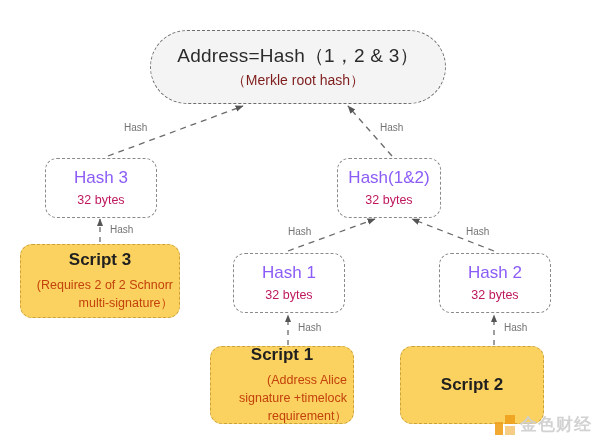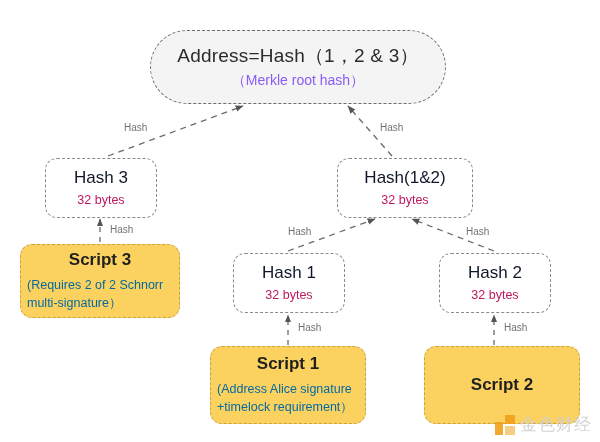--- a/index.html
+++ b/index.html
@@ -24,21 +24,21 @@
     width: 600px;
     height: 442px;
   }
   .node {
     position: absolute;
     box-sizing: border-box;
     display: flex;
     flex-direction: column;
     align-items: center;
     justify-content: center;
-    text-align: left;
+    text-align: right;
   }
   .node.root {
     background: #f4f4f4;
     border: 1.6px dashed #6d6d6d;
     border-radius: 46px;
   }
   .node.hash {
     background: #ffffff;
     border: 1.4px dashed #8a8a8a;
     border-radius: 12px;
@@ -49,44 +49,44 @@
     border-radius: 12px;
   }
   .title-lg {
     font-size: 19px;
     color: #2b2b2b;
     letter-spacing: 0.2px;
     line-height: 1.25;
   }
   .sub-lg {
     font-size: 14px;
-    color: #8b5cf6;
+    color: #7f1d1d;
     margin-top: 4px;
     line-height: 1.25;
   }
   .title-md {
     font-size: 17px;
-    color: #0f172a;
+    color: #8b5cf6;
     line-height: 1.2;
   }
   .sub-md {
     font-size: 12.5px;
     color: #be185d;
     margin-top: 5px;
     line-height: 1.2;
   }
   .title-sc {
     font-size: 17px;
     font-weight: bold;
     color: #1f1f1f;
     line-height: 1.2;
   }
   .sub-sc {
     font-size: 12.5px;
-    color: #0369a1;
+    color: #c2410c;
     line-height: 1.45;
     margin-top: 5px;
     padding: 0 6px;
   }
   .edge-label {
     position: absolute;
     font-size: 10px;
     color: #737373;
     white-space: nowrap;
   }
@@ -107,21 +107,21 @@
   .wm-mark i {
     position: absolute;
     display: block;
     background: #f0a21e;
   }
   .wm-mark i.b1 { left: 0; top: 7px; width: 8px; height: 13px; }
   .wm-mark i.b2 { left: 10px; top: 0px; width: 10px; height: 9px; }
   .wm-mark i.b3 { left: 10px; top: 11px; width: 10px; height: 9px; background: #f5c97a; }
   .wm-text {
     font-size: 17px;
-    font-weight: normal;
+    font-weight: bold;
     color: #cfcfcf;
     letter-spacing: 1px;
   }
 </style>
 </head>
 <body>
 
 <div id="canvas">
 
   <svg id="edges" viewBox="0 0 600 442">
@@ -149,46 +149,46 @@
   <div class="node root" style="left:150px; top:30px; width:296px; height:74px;">
     <div class="title-lg">Address=Hash（1，2 &amp; 3）</div>
     <div class="sub-lg">（Merkle root hash）</div>
   </div>
 
   <div class="node hash" style="left:45px; top:158px; width:112px; height:60px;">
     <div class="title-md">Hash 3</div>
     <div class="sub-md">32 bytes</div>
   </div>
 
-  <div class="node hash" style="left:337px; top:158px; width:136px; height:60px;">
+  <div class="node hash" style="left:337px; top:158px; width:104px; height:60px;">
     <div class="title-md">Hash(1&amp;2)</div>
     <div class="sub-md">32 bytes</div>
   </div>
 
   <div class="node hash" style="left:233px; top:253px; width:112px; height:60px;">
     <div class="title-md">Hash 1</div>
     <div class="sub-md">32 bytes</div>
   </div>
 
   <div class="node hash" style="left:439px; top:253px; width:112px; height:60px;">
     <div class="title-md">Hash 2</div>
     <div class="sub-md">32 bytes</div>
   </div>
 
   <div class="node script" style="left:20px; top:244px; width:160px; height:74px;">
     <div class="title-sc">Script 3</div>
     <div class="sub-sc">(Requires 2 of 2 Schnorr multi-signature）</div>
   </div>
 
-  <div class="node script" style="left:210px; top:346px; width:156px; height:78px;">
+  <div class="node script" style="left:210px; top:346px; width:144px; height:78px;">
     <div class="title-sc">Script 1</div>
     <div class="sub-sc">(Address Alice signature +timelock requirement）</div>
   </div>
 
-  <div class="node script" style="left:424px; top:346px; width:156px; height:78px;">
+  <div class="node script" style="left:400px; top:346px; width:144px; height:78px;">
     <div class="title-sc">Script 2</div>
   </div>
 
   <div class="edge-label" style="left:124px; top:122px;">Hash</div>
 
   <div class="edge-label" style="left:380px; top:122px;">Hash</div>
 
   <div class="edge-label" style="left:288px; top:226px;">Hash</div>
 
   <div class="edge-label" style="left:466px; top:226px;">Hash</div>

